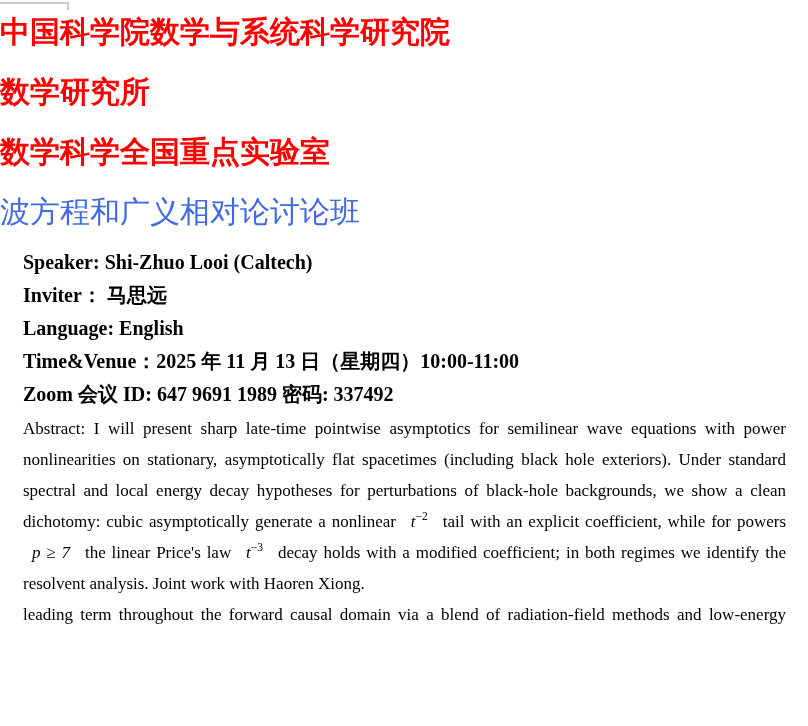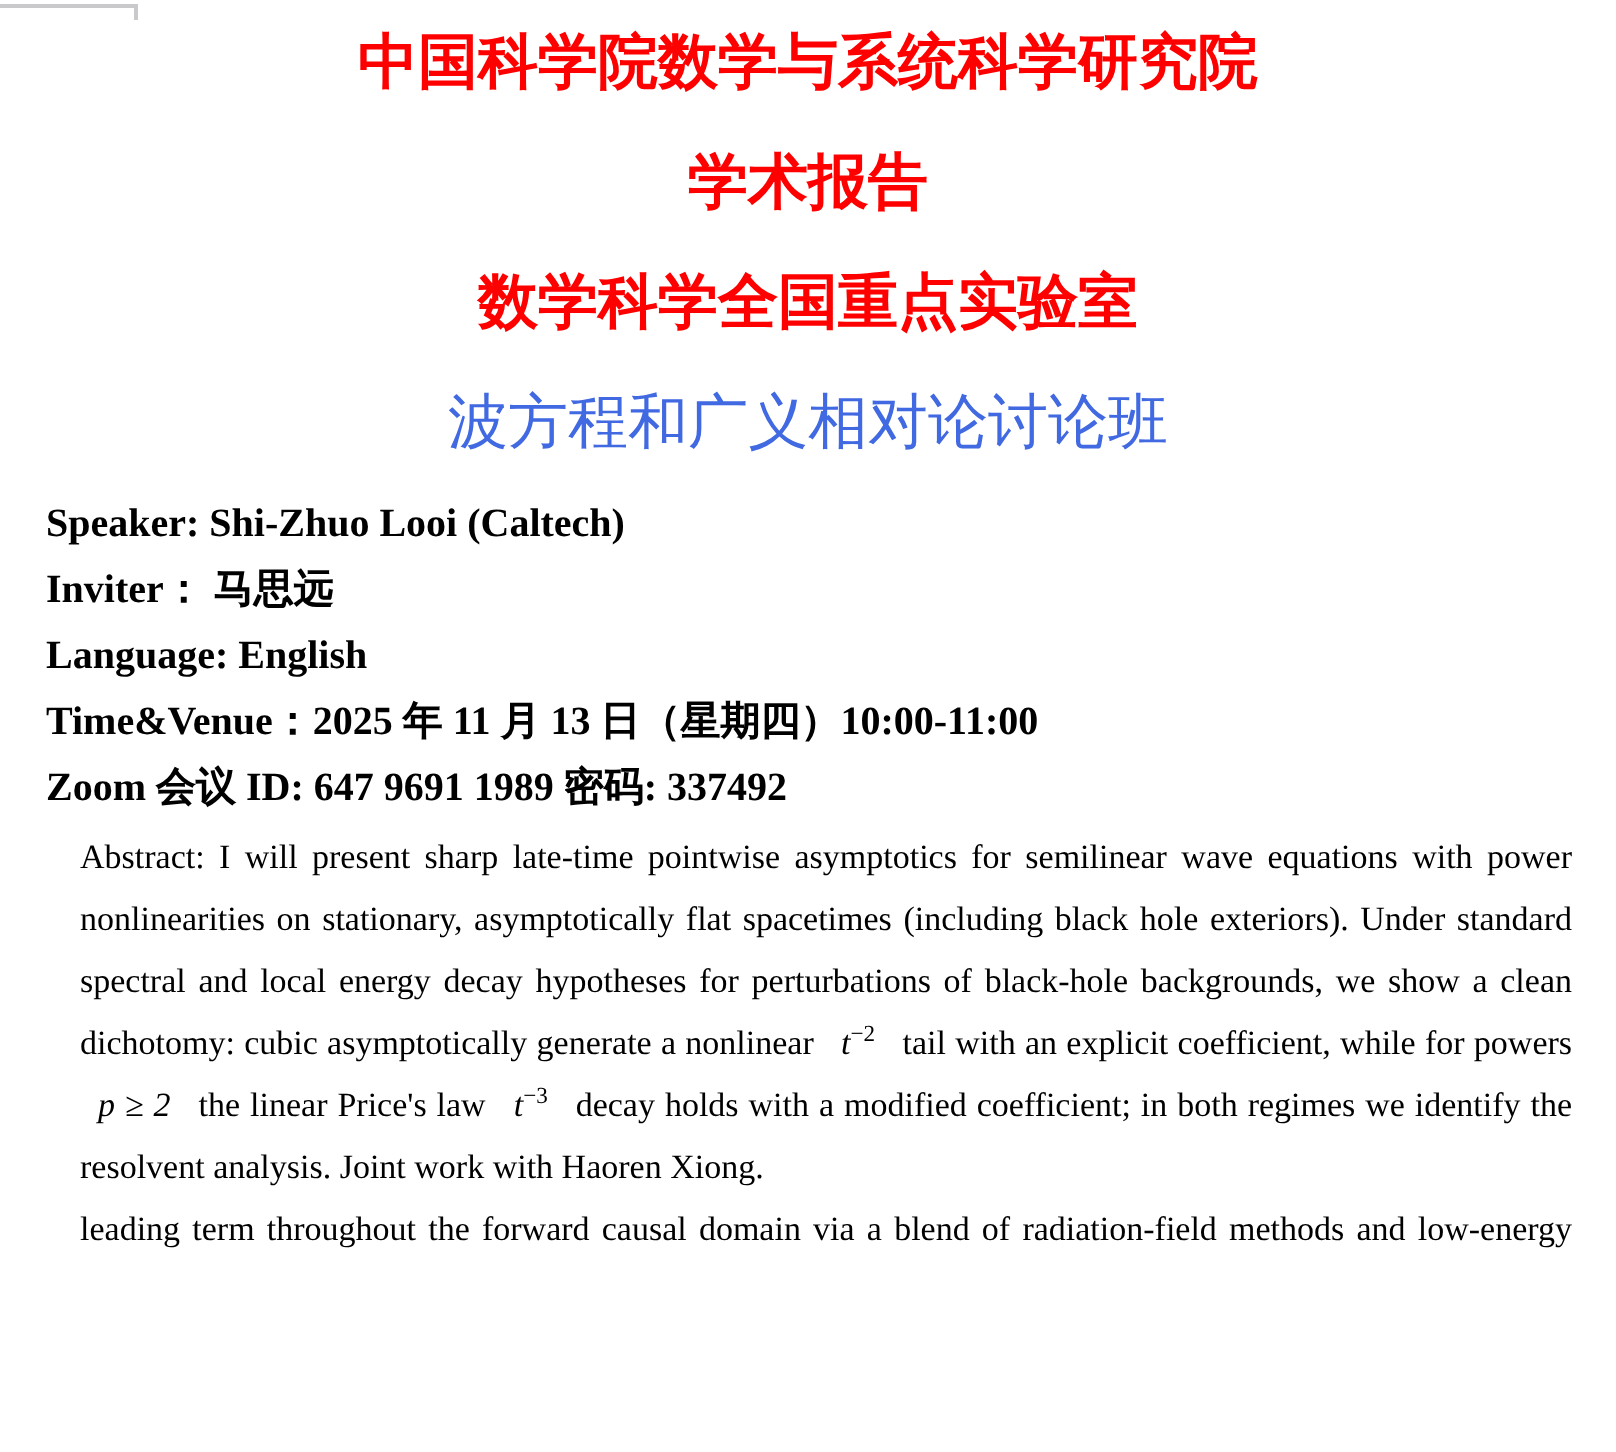--- a/index.html
+++ b/index.html
@@ -18,36 +18,36 @@
     border-top: 2px solid #c9c9cb;
   }
   .corner-mark::after {
     content: "";
     position: absolute; right: 0; top: 0;
     width: 2px; height: 6px;
     background: #c9c9cb;
   }
   .headings { padding-top: 2px; }
   .h-line {
-    text-align: center;
+    text-align: left;
     font-size: 30px;
     line-height: 60px;
     white-space: nowrap;
   }
   .h-red  { color: var(--heading-red, #ff0000); font-weight: bold; }
   .h-blue { color: var(--heading-blue, #4169e1); font-weight: normal; }
 
   .details { margin: 4px 22px 0 23px; font-weight: bold; }
   .detail-line {
     font-size: 20px;
     line-height: 33px;
     white-space: nowrap;
   }
 
-  .abstract { margin: 2px 22px 0 40px; }
+  .abstract { margin: 2px 22px 0 23px; }
   .abs-line {
     font-size: 17px;
     line-height: 31px;
     text-align: justify;
   }
   .abs-line.jst { text-align-last: justify; }
   .math {
     font-style: italic;
     margin: 0 9px;
     white-space: nowrap;
@@ -60,37 +60,37 @@
   }
 </style>
 </head>
 <body style="--heading-red: #ff0000; --heading-blue: #4169e1; color: rgb(0, 0, 0);">
 
 <div class="corner-mark"></div>
 
 <div class="headings">
   <div>
       <div class="h-line h-red">中国科学院数学与系统科学研究院</div>
-      <div class="h-line h-red">学术报告</div>
+      <div class="h-line h-red">数学研究所</div>
       <div class="h-line h-red">数学科学全国重点实验室</div>
     </div>
   <div>
       <div class="h-line h-blue">波方程和广义相对论讨论班</div>
     </div>
 </div>
 
 <div class="details">
     <div class="detail-line">Speaker: Shi-Zhuo Looi (Caltech)</div>
     <div class="detail-line">Inviter： 马思远</div>
     <div class="detail-line">Language: English</div>
     <div class="detail-line">Time&amp;Venue：2025 年 11 月 13 日（星期四）10:00-11:00</div>
     <div class="detail-line">Zoom 会议 ID: 647 9691 1989  密码: 337492</div>
   </div>
 
 <div class="abstract">
     <div class="abs-line jst"><span>Abstract: I will present sharp late-time pointwise asymptotics for semilinear wave equations with power</span></div>
     <div class="abs-line jst"><span>nonlinearities on stationary, asymptotically flat spacetimes (including black hole exteriors). Under standard</span></div>
     <div class="abs-line jst"><span>spectral and local energy decay hypotheses for perturbations of black-hole backgrounds, we show a clean</span></div>
     <div class="abs-line jst"><span>dichotomy: cubic asymptotically generate a nonlinear</span> <span class="math"><i>t</i><sup>−2</sup></span> <span>tail with an explicit coefficient, while for powers</span></div>
-    <div class="abs-line jst"><span class="math"><i>p ≥ 2</i></span> <span>the linear Price's law</span> <span class="math"><i>t</i><sup>−3</sup></span> <span>decay holds with a modified coefficient; in both regimes we identify the</span></div>
+    <div class="abs-line jst"><span class="math"><i>p ≥ 7</i></span> <span>the linear Price's law</span> <span class="math"><i>t</i><sup>−3</sup></span> <span>decay holds with a modified coefficient; in both regimes we identify the</span></div>
     <div class="abs-line"><span>resolvent analysis. Joint work with Haoren Xiong.</span></div>
     <div class="abs-line jst"><span>leading term throughout the forward causal domain via a blend of radiation-field methods and low-energy</span></div>
   </div>
 
 </body></html>

